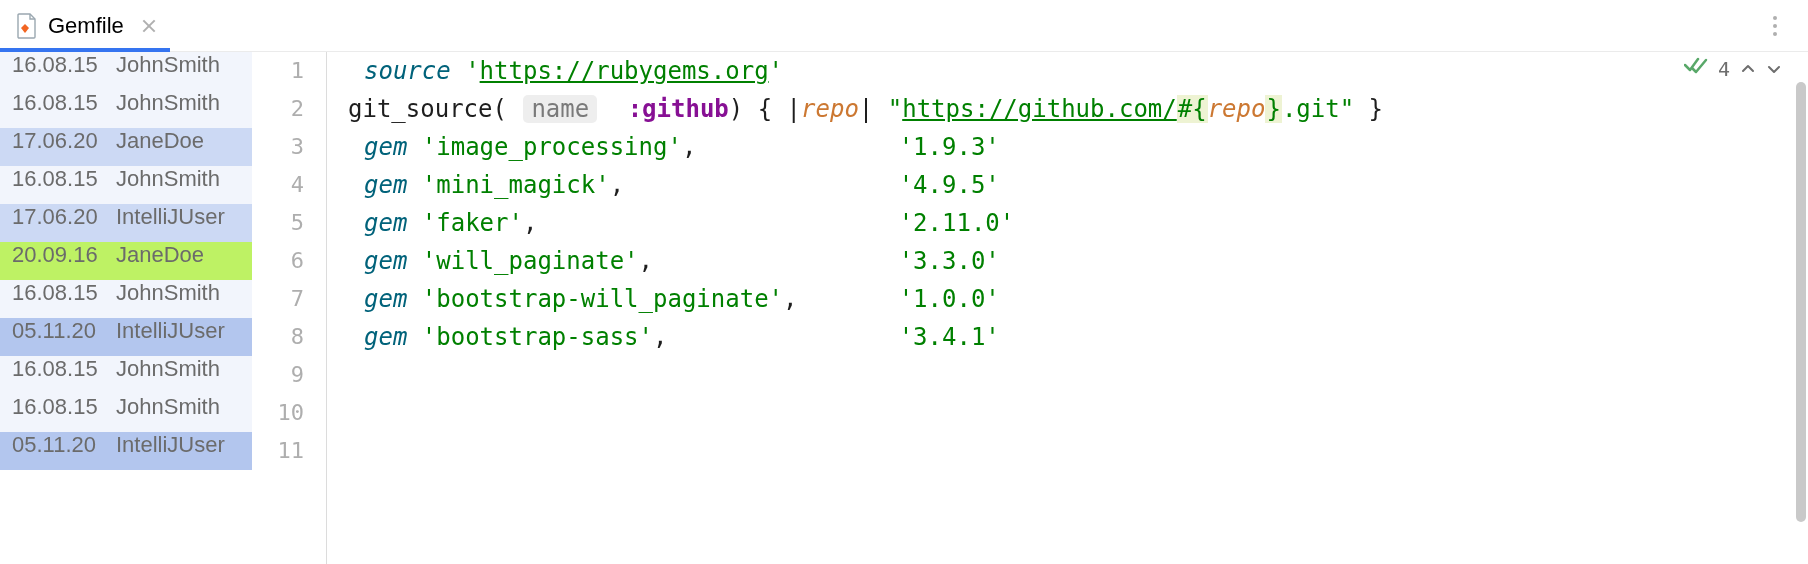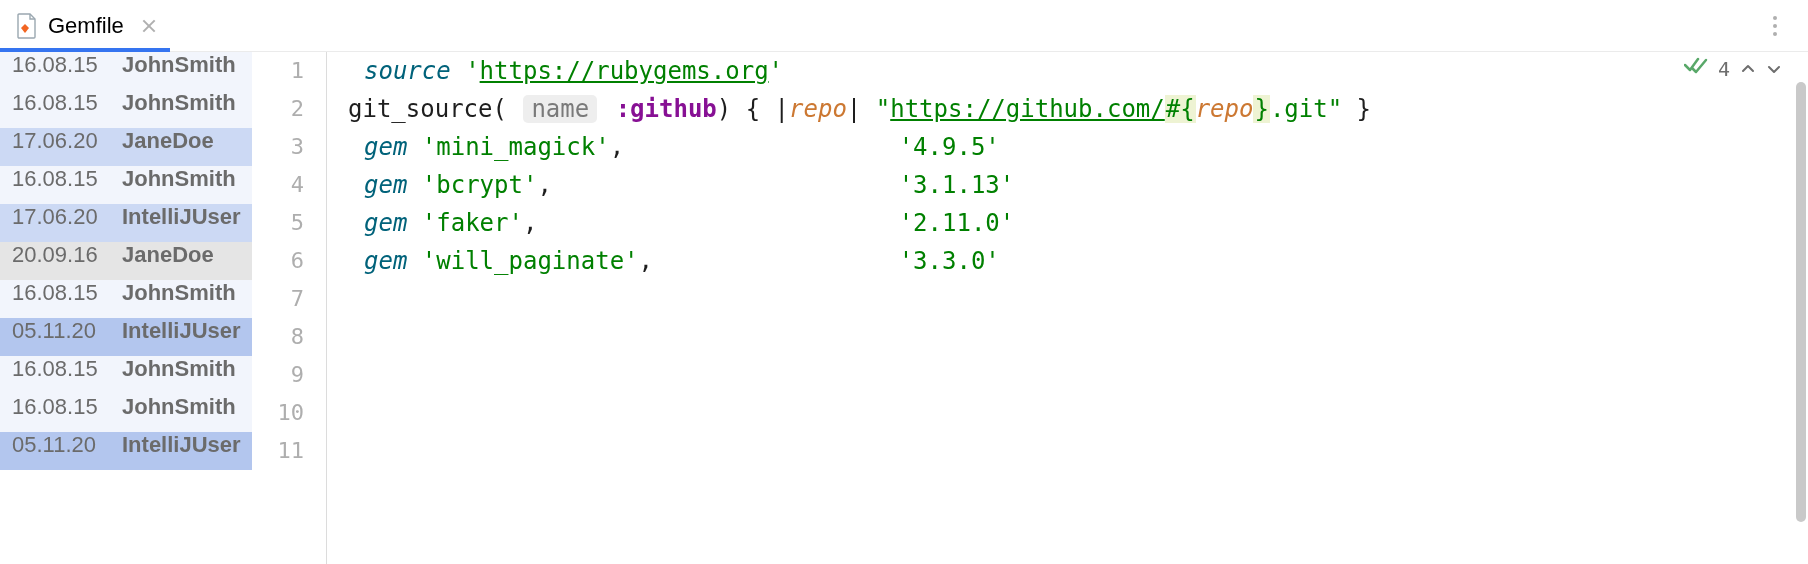--- a/index.html
+++ b/index.html
@@ -87,21 +87,21 @@
     font-size:22px;
   }
   .blame-row{
     height:var(--row-h);
     display:flex;
     padding:0 12px;
     color:var(--blame-text);
     white-space:nowrap;
   }
   .blame-row .date{min-width:92px;}
-  .blame-row .author{margin-left:18px;font-weight:bold;}
+  .blame-row .author{margin-left:12px;}
 
   .lineno{
     width:74px;flex:none;
     text-align:right;
     color:var(--gutter-text);
     font-family:ui-monospace,Menlo,Consolas,monospace;
     font-size:22px;
   }
   .lineno div{
     height:var(--row-h);
@@ -131,21 +131,21 @@
   .str u{color:var(--str);}
   .sym{color:var(--sym);font-weight:bold;}
   .param{color:var(--param);font-style:italic;}
   .hint{
     background:#eeeeee;
     border-radius:5px;
     padding:0 8px;
     color:#7a7a7a;
     font-style:normal;
     font-family:ui-monospace,Menlo,Consolas,monospace;
-    margin:0 4px 0 2px;
+    margin:0 16px 0 2px;
   }
   .interp-brace{background:#eef3d3;padding:0 1px;}
 
   
   .inspections{
     position:absolute;
     top:4px;right:26px;
     display:flex;align-items:center;gap:10px;
     color:#6e6e6e;
     font-size:20px;
@@ -208,21 +208,21 @@
         <span class="author">JaneDoe</span>
       </div>
       <div class="blame-row" style="background: rgb(242, 245, 252);">
         <span class="date">16.08.15</span>
         <span class="author">JohnSmith</span>
       </div>
       <div class="blame-row" style="background: rgb(204, 217, 244);">
         <span class="date">17.06.20</span>
         <span class="author">IntelliJUser</span>
       </div>
-      <div class="blame-row" style="background: #e5e5e5;">
+      <div class="blame-row" style="background: #bef264;">
         <span class="date">20.09.16</span>
         <span class="author">JaneDoe</span>
       </div>
       <div class="blame-row" style="background: rgb(242, 245, 252);">
         <span class="date">16.08.15</span>
         <span class="author">JohnSmith</span>
       </div>
       <div class="blame-row" style="background: rgb(179, 198, 238);">
         <span class="date">05.11.20</span>
         <span class="author">IntelliJUser</span>
@@ -272,23 +272,25 @@
           </svg>
       </span>
       <span class="chev">
         <svg viewBox="0 0 16 16">
             <polyline points="3,6 8,11 13,6" fill="none" stroke="#6e6e6e" stroke-width="2" stroke-linecap="round" stroke-linejoin="round"></polyline>
           </svg>
       </span>
     </div>
   <div class="code-line"><span><span class="kw">source</span> <span class="str">'</span><span class="str"><u>https://rubygems.org</u></span><span class="str">'</span></span></div>
       <div class="code-line"><span>git_source( <span class="hint">name</span> <span class="sym">:github</span>) { |<span class="param">repo</span>| <span class="str">"</span><span class="str"><u>https://github.com/</u></span><span class="str interp-brace">#{</span><span class="param">repo</span><span class="str interp-brace">}</span><span class="str">.git"</span> }</span></div>
+      <div class="code-line"><span class="kw">gem</span> <span class="str">'image_processing'</span>,              <span class="str">'1.9.3'</span></div>
       <div class="code-line"><span class="kw">gem</span> <span class="str">'mini_magick'</span>,                   <span class="str">'4.9.5'</span></div>
-      <div class="code-line"><span class="kw">gem</span> <span class="str">'bcrypt'</span>,                        <span class="str">'3.1.13'</span></div>
       <div class="code-line"><span class="kw">gem</span> <span class="str">'faker'</span>,                         <span class="str">'2.11.0'</span></div>
       <div class="code-line"><span class="kw">gem</span> <span class="str">'will_paginate'</span>,                 <span class="str">'3.3.0'</span></div>
+      <div class="code-line"><span class="kw">gem</span> <span class="str">'bootstrap-will_paginate'</span>,       <span class="str">'1.0.0'</span></div>
+      <div class="code-line"><span class="kw">gem</span> <span class="str">'bootstrap-sass'</span>,                <span class="str">'3.4.1'</span></div>
     </div>
 
 </div>
 
 <div class="vscroll">
   <div class="thumb"></div>
 </div>
 
 </body></html>

